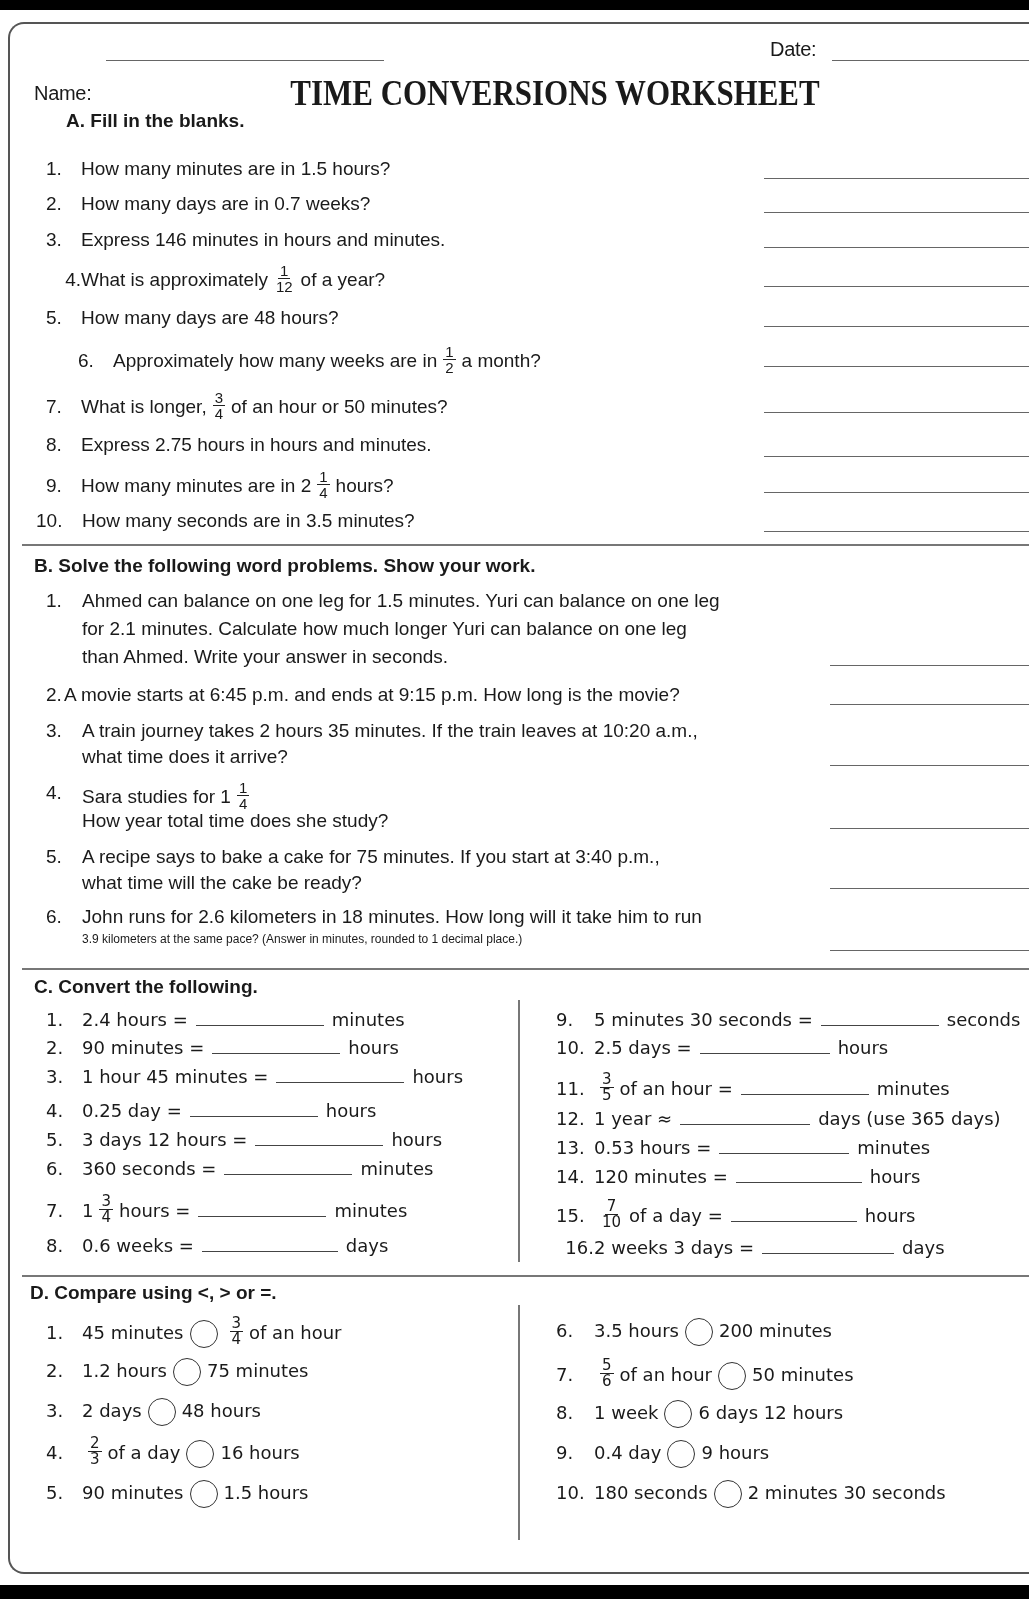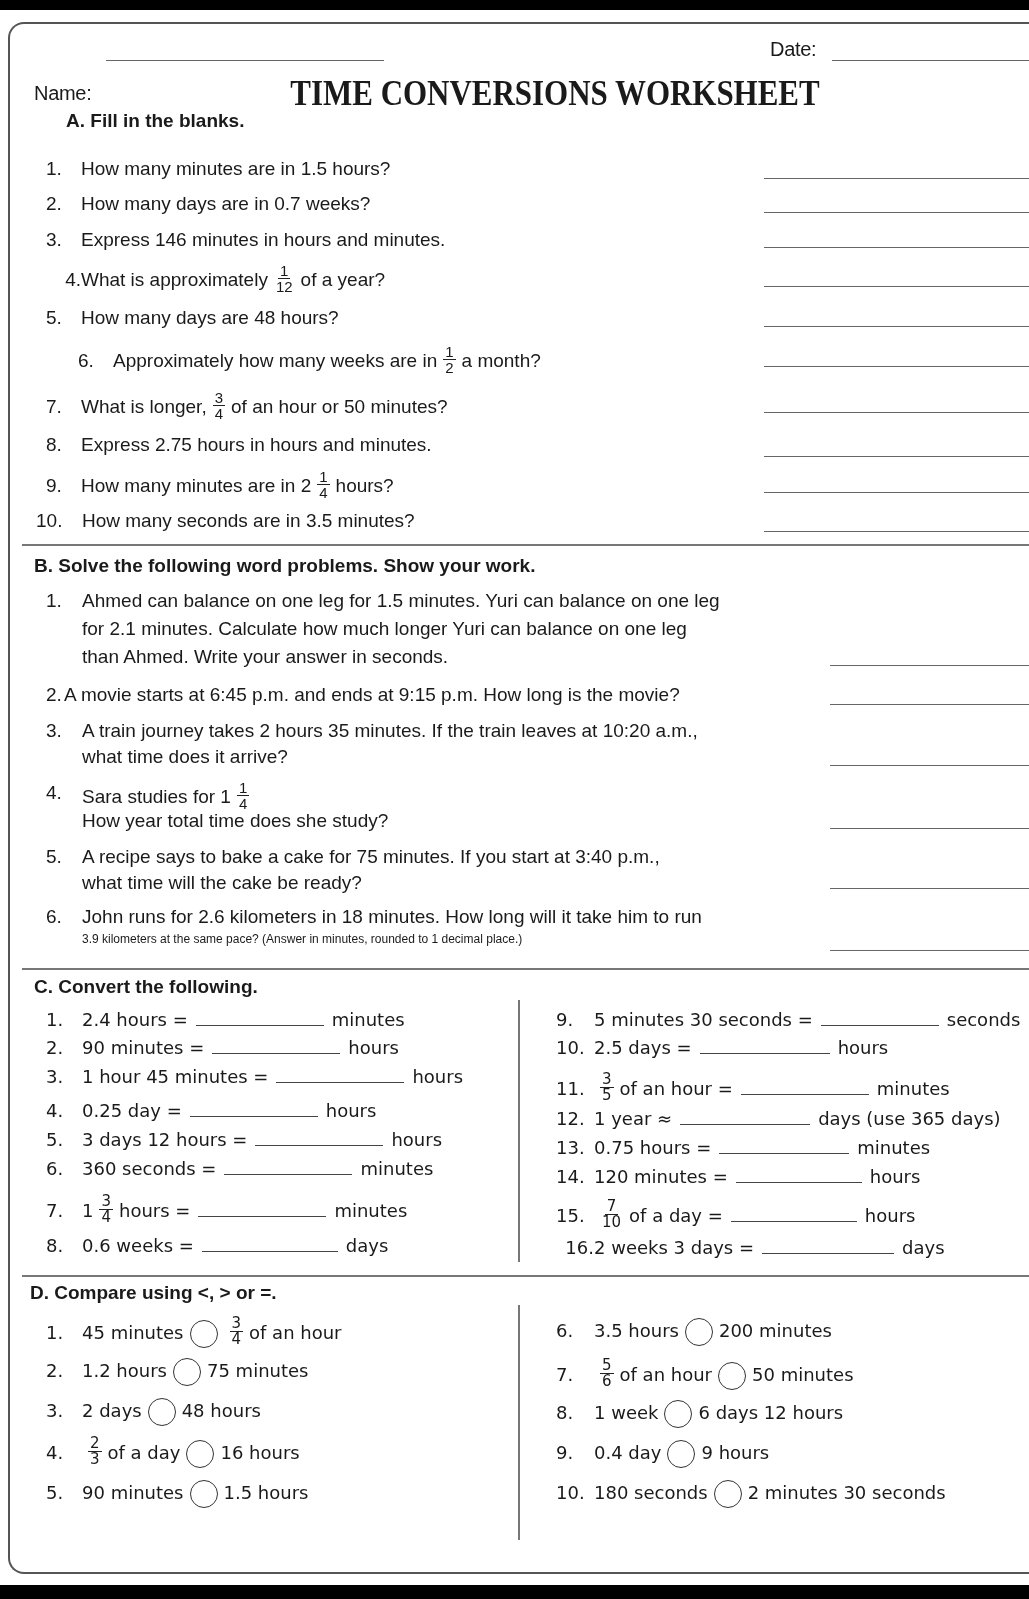--- a/index.html
+++ b/index.html
@@ -136,21 +136,21 @@
         <span class="d">4</span>
       </span><span>hours =</span><span class="cbl" style="width: 128px; margin: 0px 8px;"></span><span>minutes</span></div>
     <div class="q cw" style="left: 46px; top: 1235px;"><span class="num" style="width: 36px; display: inline-block;">8.</span><span>0.6 weeks =</span><span class="cbl" style="width: 136px; margin: 0px 8px;"></span><span>days</span></div>
     <div class="q cw" style="left: 556px; top: 1009px;"><span class="num" style="width: 38px; display: inline-block;">9.</span><span>5 minutes 30 seconds =</span><span class="cbl" style="width: 118px; margin: 0px 8px;"></span><span>seconds</span></div>
     <div class="q cw" style="left: 556px; top: 1037px;"><span class="num" style="width: 38px; display: inline-block;">10.</span><span>2.5 days =</span><span class="cbl" style="width: 130px; margin: 0px 8px;"></span><span>hours</span></div>
     <div class="q cw" style="left: 556px; top: 1074px;"><span class="num" style="width: 38px; display: inline-block;">11.</span><span class="frac">
         <span class="n">3</span>
         <span class="d">5</span>
       </span><span>of an hour =</span><span class="cbl" style="width: 128px; margin: 0px 8px;"></span><span>minutes</span></div>
     <div class="q cw" style="left: 556px; top: 1108px;"><span class="num" style="width: 38px; display: inline-block;">12.</span><span>1 year ≈</span><span class="cbl" style="width: 130px; margin: 0px 8px;"></span><span>days (use 365 days)</span></div>
-    <div class="q cw" style="left: 556px; top: 1137px;"><span class="num" style="width: 38px; display: inline-block;">13.</span><span>0.75 hours =</span><span class="cbl" style="width: 130px; margin: 0px 8px;"></span><span>minutes</span></div>
+    <div class="q cw" style="left: 556px; top: 1137px;"><span class="num" style="width: 38px; display: inline-block;">13.</span><span>0.53 hours =</span><span class="cbl" style="width: 130px; margin: 0px 8px;"></span><span>minutes</span></div>
     <div class="q cw" style="left: 556px; top: 1166px;"><span class="num" style="width: 38px; display: inline-block;">14.</span><span>120 minutes =</span><span class="cbl" style="width: 126px; margin: 0px 8px;"></span><span>hours</span></div>
     <div class="q cw" style="left: 556px; top: 1201px;"><span class="num" style="width: 38px; display: inline-block;">15.</span><span class="frac">
         <span class="n">7</span>
         <span class="d">10</span>
       </span><span>of a day =</span><span class="cbl" style="width: 126px; margin: 0px 8px;"></span><span>hours</span></div>
     <div class="q cw" style="left: 556px; top: 1237px;"><span class="num" style="width: 38px; display: inline-block; text-align: right;">16.</span><span>2 weeks 3 days =</span><span class="cbl" style="width: 132px; margin: 0px 8px;"></span><span>days</span></div>
   </div>
 
 <div class="hr" style="top:1275px;"></div>
 

